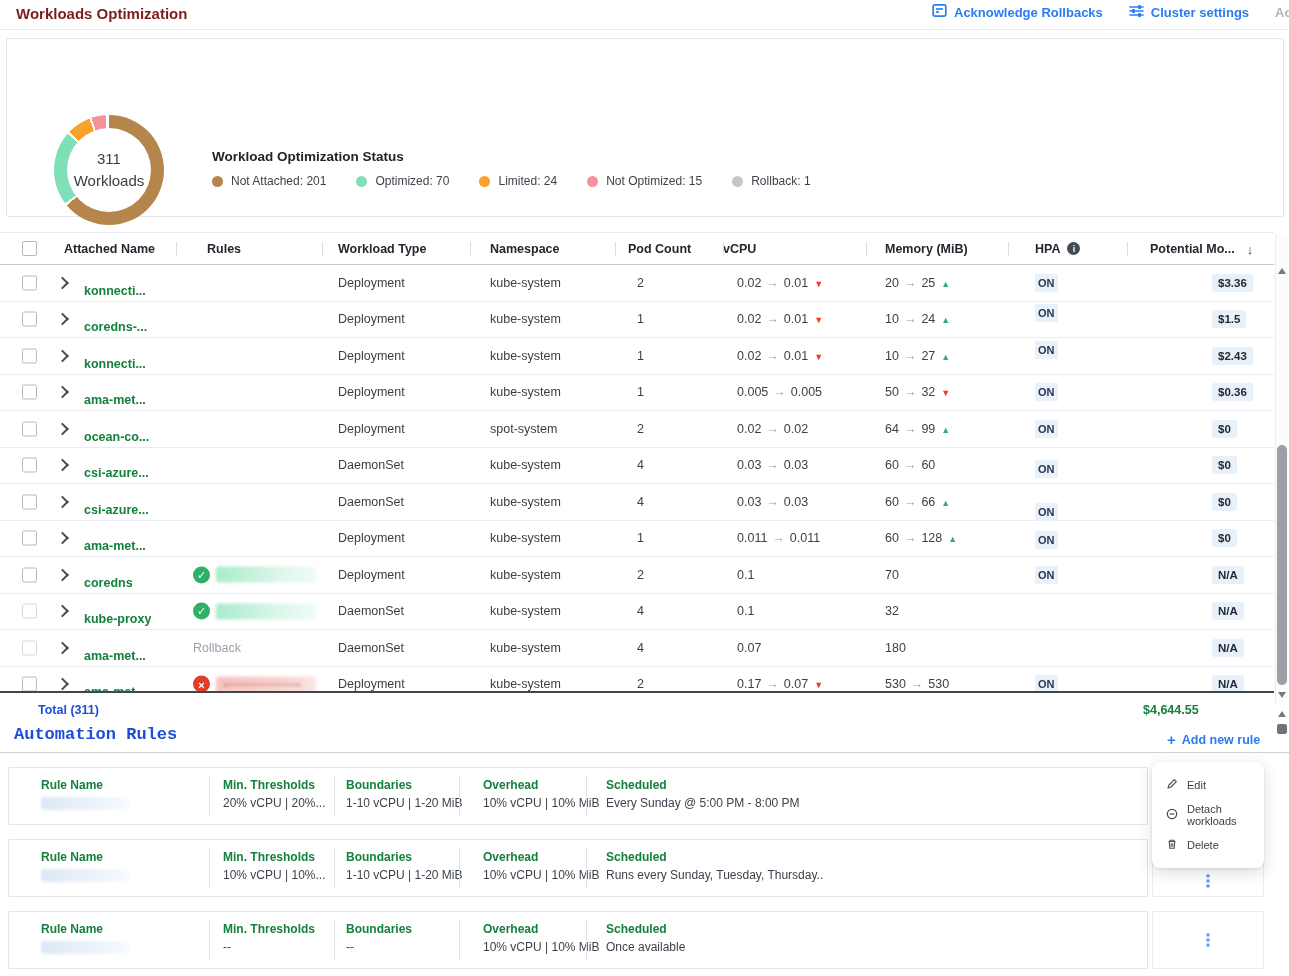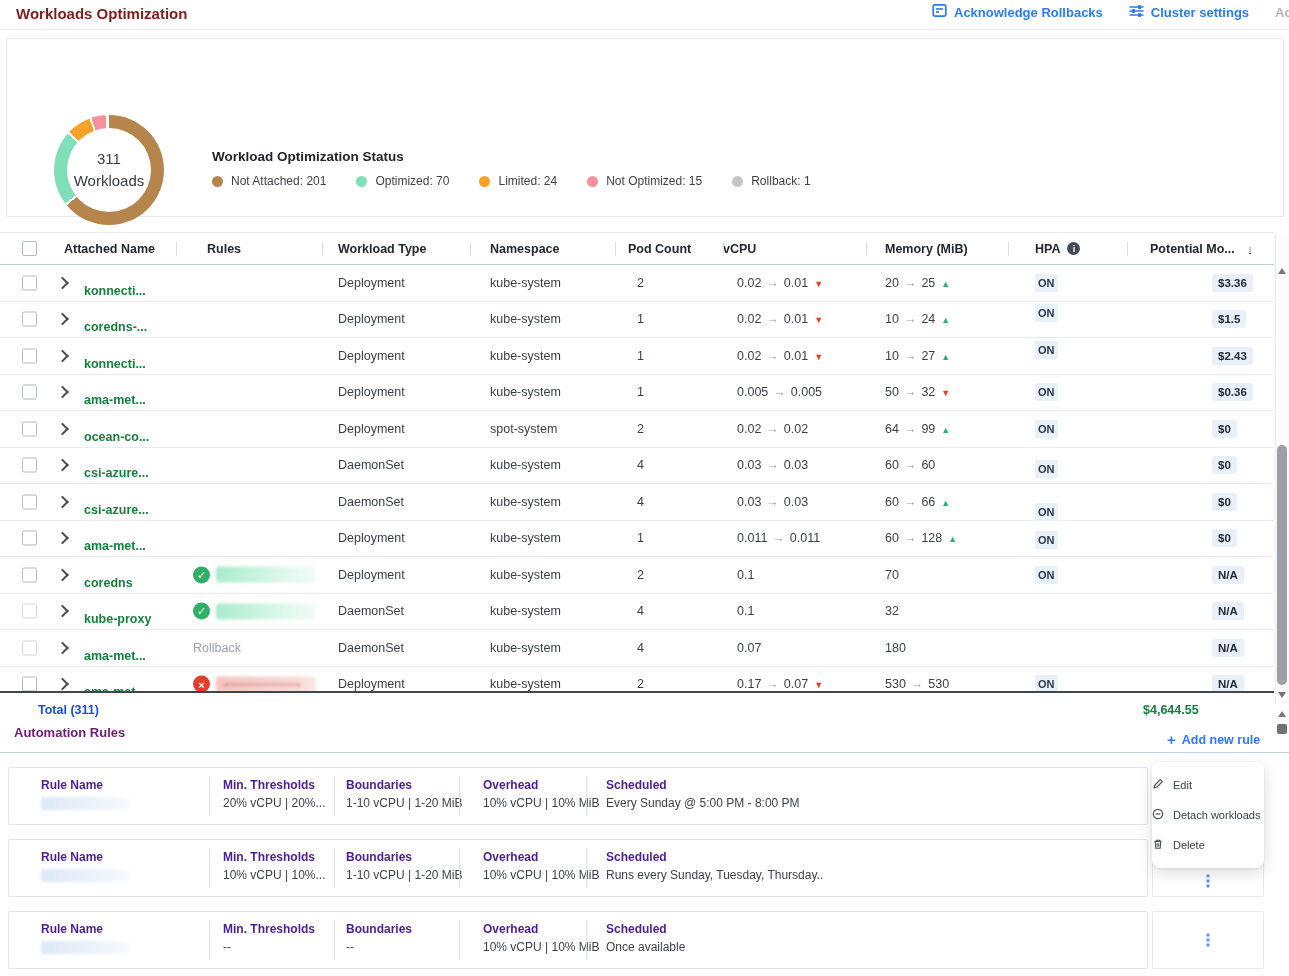--- a/index.html
+++ b/index.html
@@ -57,40 +57,40 @@
   .pill.green{background:linear-gradient(90deg,#a9ebcc,#dcf7ea 65%,#f1fcf7);}
   .pill.red{background:linear-gradient(90deg,#f5c3bf,#f8d9d6 80%,#fbe7e5);}
   .pill.red::after{content:"";position:absolute;left:8px;right:16px;top:7px;border-top:2px dotted rgba(160,30,30,.55);}
   .rollback-txt{color:#9aa1ab;}
 
   .total-row{position:absolute;left:0;top:691px;width:1274px;height:38px;border-top:2px solid #41464d;background:#fff;}
   .total-label{position:absolute;left:38px;top:10px;font-weight:700;color:#1d4ed8;}
   .total-value{position:absolute;left:1143px;top:10px;font-weight:700;color:#15803d;}
 
   
-  .rules-title{position:absolute;left:14px;top:725px;font-size:13px;font-weight:700;color:#701a75;}
+  .rules-title{position:absolute;left:14px;top:725px;font-size:17px;font-weight:700;color:#1d4ed8;font-family:Liberation Mono, monospace;}
   .rules-divider{position:absolute;left:0;top:752px;width:1289px;height:1px;background:#cbd1d8;}
   .add-rule{position:absolute;left:1167px;top:732px;display:flex;align-items:center;gap:6px;color:#2b7cf2;font-weight:700;font-size:12.5px;cursor:pointer;}
   .plus{font-size:15px;font-weight:700;line-height:1;}
   .rcard{position:absolute;left:8px;width:1140px;height:58px;border:1px solid #e2e6ec;border-radius:2px;background:#fff;box-sizing:border-box;}
-  .rcard .lab{position:absolute;top:10px;font-weight:700;color:#4c1d95;font-size:12px;white-space:nowrap;}
+  .rcard .lab{position:absolute;top:10px;font-weight:700;color:#15803d;font-size:12px;white-space:nowrap;}
   .rcard .val{position:absolute;top:28px;color:#3c434c;font-size:12px;white-space:nowrap;}
   .rl-name{left:32px}.rl-min{left:214px}.rl-bnd{left:337px}.rl-ovh{left:474px}.rl-sch{left:597px}
   .name-pill{position:absolute;left:32px;top:29px;width:88px;height:13px;border-radius:2px;filter:blur(1.4px);
              background:linear-gradient(90deg,#dde8f6,#eef4fb 70%,#f7fafd);}
   .vsep{position:absolute;top:8px;bottom:8px;width:1px;background:#dfe3e9;}
   .vs1{left:200px}.vs2{left:325px}.vs3{left:450px}.vs4{left:577px}
 
   .action-box{position:absolute;left:1152px;width:112px;height:58px;border:1px solid #e7ebf0;border-radius:2px;background:#fff;box-sizing:border-box;}
   .kebab{position:absolute;left:50%;top:50%;transform:translate(-50%,-50%);display:flex;flex-direction:column;gap:2px;cursor:pointer;}
   .kebab i{width:3px;height:3px;background:#5f96f4;display:block;}
 
   .menu{position:absolute;left:1152px;top:762px;width:112px;padding:8px 0;background:#fff;border-radius:8px;
         box-shadow:0 1px 3px rgba(0,0,0,.08),0 5px 16px rgba(0,0,0,.14);z-index:6;}
-  .menu-item{height:30px;display:flex;align-items:center;gap:9px;font-size:11px;color:#3b4149;cursor:pointer;}
+  .menu-item{height:30px;display:flex;align-items:center;gap:9px;padding-left:14px;font-size:11px;color:#3b4149;cursor:pointer;}
   .menu-item svg{flex:none;}
 
   
   .sb-track{position:absolute;left:1275px;top:234px;width:14px;height:470px;background:#fcfcfc;border-left:1px solid #ececec;}
   .sb-thumb{position:absolute;left:1277px;top:445px;width:10px;height:240px;background:#9aa0a5;border-radius:5px;cursor:pointer;}
   .sb-arrow{position:absolute;left:1278px;width:0;height:0;border-left:4.5px solid transparent;border-right:4.5px solid transparent;cursor:pointer;}
   .a-up{border-bottom:6px solid #75797f;}
   .a-down{border-top:6px solid #75797f;}
   .sb-thumb2{position:absolute;left:1277px;top:724px;width:10px;height:10px;background:#6e7378;border-radius:2px;}
 </style>

